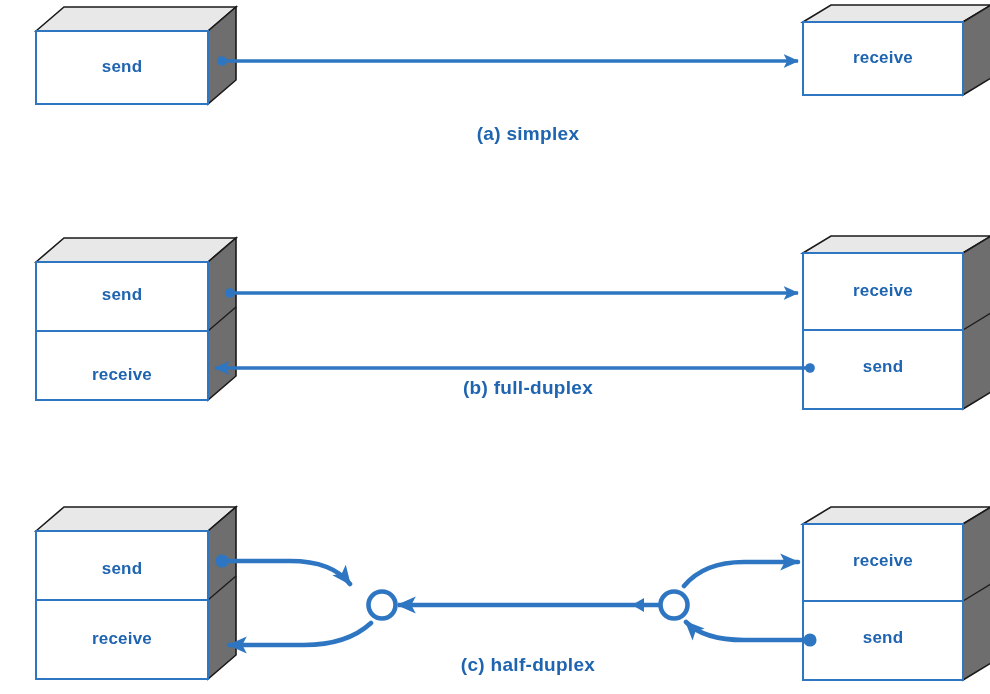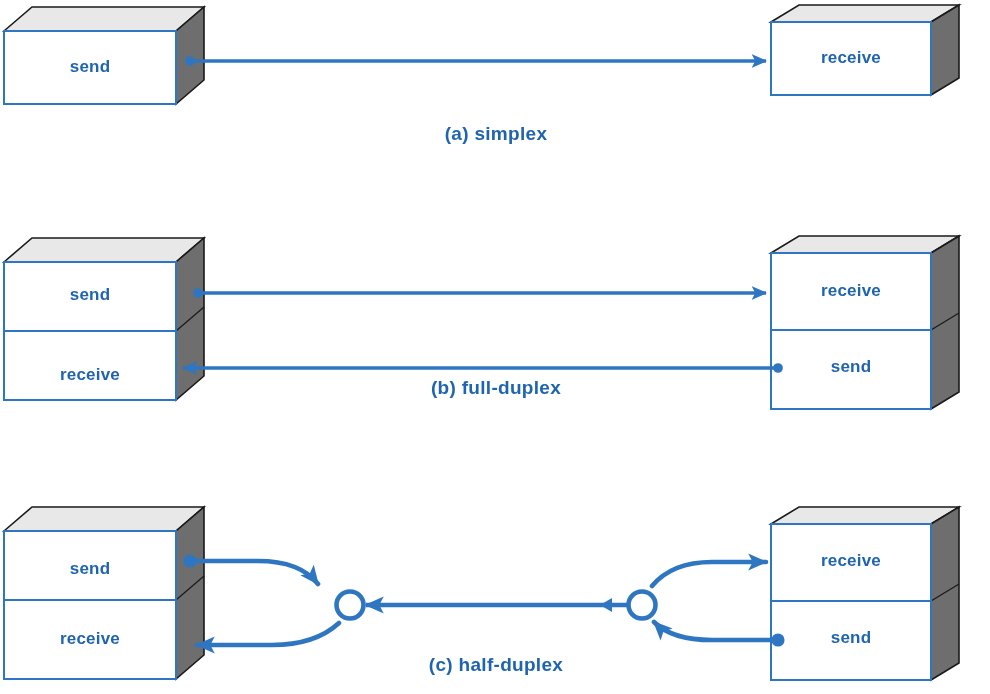--- a/index.html
+++ b/index.html
@@ -10,20 +10,21 @@
   body {
     width: 990px;
     height: 694px;
     font-family: "Liberation Sans", sans-serif;
     overflow: hidden;
   }
   #diagram-root {
     position: relative;
     width: 854px;
     height: 694px;
+    margin-left: 32px;
   }
   svg.diagram {
     display: block;
     width: 990px;
     height: 694px;
   }
   .box-label {
     font-family: "Liberation Sans", sans-serif;
     font-size: 17px;
     font-weight: bold;

